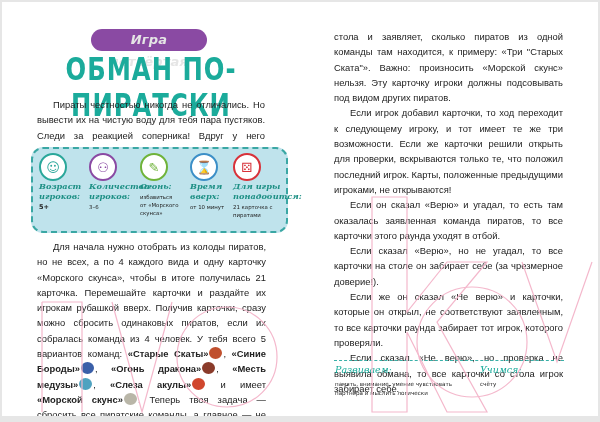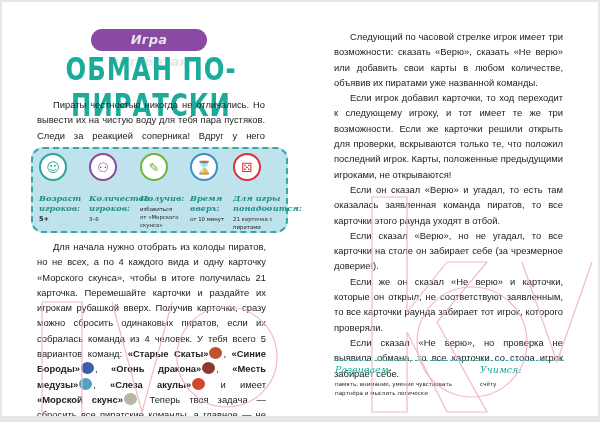--- a/index.html
+++ b/index.html
@@ -10,21 +10,21 @@
   .page-right { left:298px; width:298px; }
   .badge { position:absolute; left:89px; top:27px; width:116px; height:22px; background:#8a4aa3; color:#e5e5e5; border-radius:11px; font-family:"DejaVu Sans", sans-serif; font-style:italic; font-weight:bold; font-size:13px; line-height:22px; text-align:center; letter-spacing:0.2px; }
   .title { position:absolute; left:0; width:298px; top:54px; text-align:center; color:#1bab9b; font-family:"DejaVu Sans Condensed","DejaVu Sans", sans-serif; font-weight:bold; font-size:27px; letter-spacing:1px; transform:scaleY(1.15); }
   .para { position:absolute; color:#222; font-family:"Liberation Sans", sans-serif; font-size:9.4px; line-height:15.3px; text-align:justify; }
   .para p { margin:0; text-indent:16px; }
   .para p.noindent { text-indent:0; }
   .intro { left:35px; top:95px; width:228px; }
   .infobox { position:absolute; left:29px; top:145px; width:253px; height:82px; background:#bfe3ec; border:2px dashed #3aa7a4; border-radius:12px; }
   .info-item { position:absolute; top:4px; }
   .info-icon { width:24px; height:24px; border-radius:50%; background:#fff; border:2px solid; display:flex; align-items:center; justify-content:center; font-size:13px; line-height:1; }
-  .info-label { font-family:"DejaVu Serif", serif; font-style:italic; font-weight:bold; color:#1c8f84; font-size:8.2px; line-height:10px; margin-top:12px; white-space:nowrap; }
+  .info-label { font-family:"DejaVu Serif", serif; font-style:italic; font-weight:bold; color:#1c8f84; font-size:8.2px; line-height:10px; margin-top:0; white-space:nowrap; }
   .info-value { color:#222; font-size:5.4px; line-height:8px; margin-top:2px; white-space:nowrap; }
   .info-value.bold { font-weight:bold; font-size:6.5px; }
   .body-left { left:35px; top:237px; width:229px; }
   .body-right { left:34px; top:27px; width:229px; }
   .divider { position:absolute; left:34px; top:358px; width:230px; border-top:1.5px dashed #3ab0a8; }
   .dev-label { position:absolute; font-family:"DejaVu Serif", serif; font-style:italic; color:#1bab9b; font-size:9.5px; }
   .dev-text { position:absolute; color:#222; font-size:5.6px; line-height:8.5px; }
   .emoji { display:inline-block; width:13px; height:12px; border-radius:50%; vertical-align:-2px; margin:0 1px; }
   .watermark { position:absolute; left:0; top:0; width:600px; height:422px; pointer-events:none; }
 </style>
@@ -47,21 +47,21 @@
         <div class="info-label" style="width:40px;white-space:normal">Возраст игроков:</div>
         <div class="info-value bold">5+</div>
       </div>
       <div class="info-item" style="left:56px">
         <div class="info-icon" style="border-color:#8a4aa3;color:#8a4aa3">⚇</div>
         <div class="info-label" style="width:48px;white-space:normal">Количество игроков:</div>
         <div class="info-value">3–6</div>
       </div>
       <div class="info-item" style="left:107px">
         <div class="info-icon" style="border-color:#6fb33a;color:#6fb33a">✎</div>
-        <div class="info-label">Получив:</div>
+        <div class="info-label">Огонь:</div>
         <div class="info-value" style="width:40px;white-space:normal">избавиться от «Морского скунса»</div>
       </div>
       <div class="info-item" style="left:157px">
         <div class="info-icon" style="border-color:#3c8fc7;color:#e0822a">⌛</div>
         <div class="info-label" style="width:34px;white-space:normal">Время вверх:</div>
         <div class="info-value">от 10 минут</div>
       </div>
       <div class="info-item" style="left:200px">
         <div class="info-icon" style="border-color:#d8323a;color:#d8323a">⚄</div>
         <div class="info-label" style="width:50px;white-space:normal">Для игры понадобится:</div>
@@ -78,21 +78,21 @@
         <b>«Слеза акулы»</b><span class="emoji" style="background:#d0472e"></span>
         <span>и имеет</span>
         <b>«Морской скунс»</b><span class="emoji" style="background:#b9b6a8"></span>.
         <span>Теперь твоя задача — сбросить все пиратские команды, а главное — не остаться на руках с «Морским скунсом».</span></p>
 
     </div>
   </div>
 
   <div class="page page-right">
     <div class="para body-right">
-      <p>Следующий по часовой стрелке игрок имеет три возможности: сказать «Верю», сказать «Не верю» или добавить свои карты в любом количестве, объявив их пиратами уже названной команды.</p>
+      <p class="noindent">стола и заявляет, сколько пиратов из одной команды там находится, к примеру: «Три "Старых Ската"». Важно: произносить «Морской скунс» нельзя. Эту карточку игроки должны подсовывать под видом других пиратов.</p>
       <p>Если игрок добавил карточки, то ход переходит к следующему игроку, и тот имеет те же три возможности. Если же карточки решили открыть для проверки, вскрываются только те, что положил последний игрок. Карты, положенные предыдущими игроками, не открываются!</p>
       <p>Если он сказал «Верю» и угадал, то есть там оказалась заявленная команда пиратов, то все карточки этого раунда уходят в отбой.</p>
       <p>Если сказал «Верю», но не угадал, то все карточки на столе он забирает себе (за чрезмерное доверие!).</p>
       <p>Если же он сказал «Не верю» и карточки, которые он открыл, не соответствуют заявленным, то все карточки раунда забирает тот игрок, которого проверяли.</p>
       <p>Если сказал «Не верю», но проверка не выявила обмана, то все карточки со стола игрок забирает себе.</p>
 
     </div>
     <div class="divider"></div>
     <div class="dev-label" style="left:35px;top:362px">Развиваем:</div>
     <div class="dev-text" style="left:35px;top:378px;width:120px">память, внимание, умение чувствовать партнёра и мыслить логически</div>

